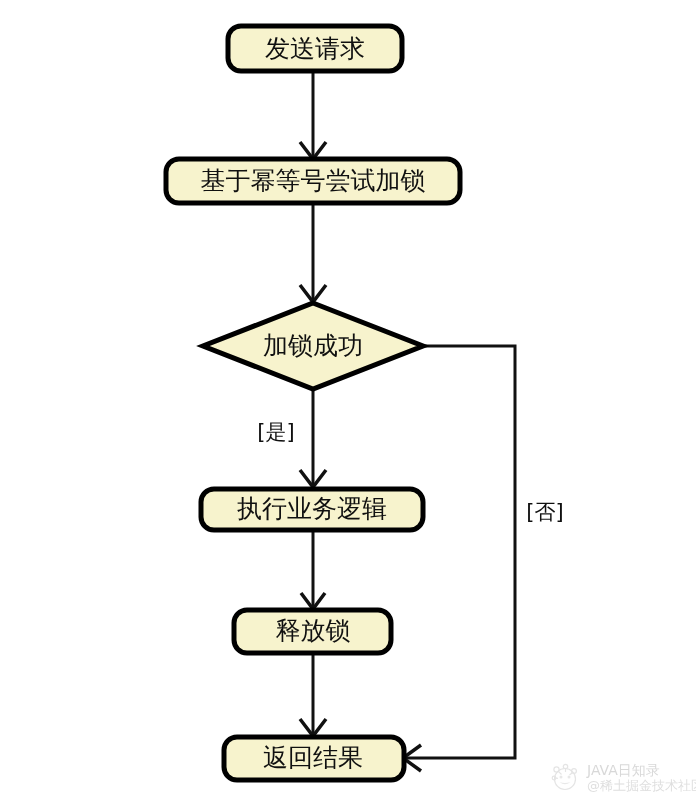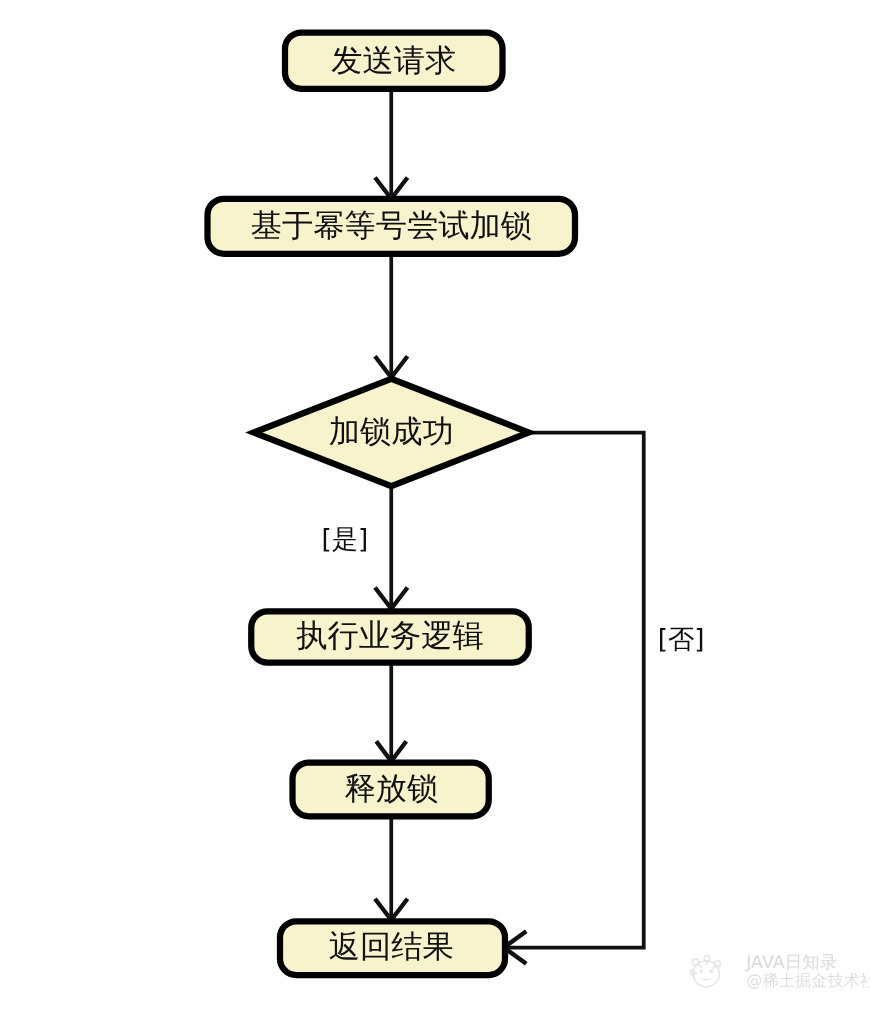--- a/index.html
+++ b/index.html
@@ -63,21 +63,21 @@
   }
   
   #watermark {
     position: absolute;
     left: 548px;
     top: 752px;
     width: 148px;
     height: 52px;
     display: flex;
     align-items: center;
-    gap: 15px;
+    gap: 5px;
     opacity: 0.55;
     pointer-events: none;
   }
   #watermark .wm-logo {
     width: 34px;
     height: 34px;
     flex: 0 0 34px;
     position: relative;
   }
   #watermark .wm-text {

